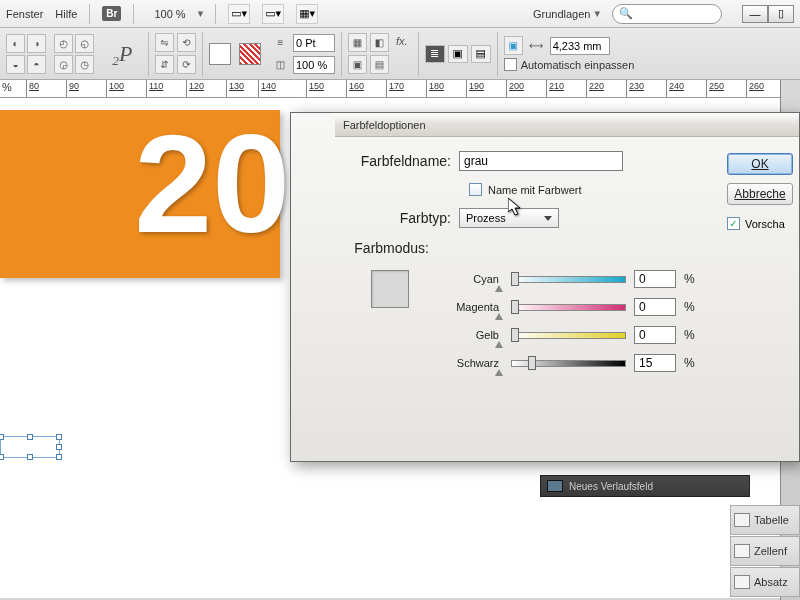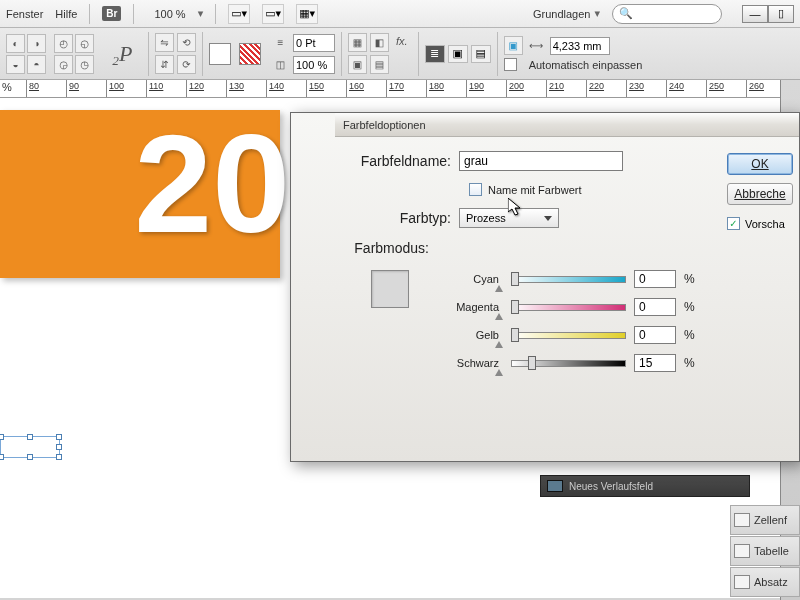--- a/index.html
+++ b/index.html
@@ -16,21 +16,21 @@
 .menubar .winbtns { display:flex; gap:0; margin-left:8px;}
 .menubar .winbtns div { width:26px; height:18px; border:1px solid #888; background:linear-gradient(#fff,#ddd); display:flex; align-items:center; justify-content:center;}
 
 .toolbar { background: linear-gradient(#eaeaea,#dcdcdc); height: 52px; border-bottom: 1px solid #aaa; display:flex; align-items:center; padding: 0 6px; gap:4px; position:relative;}
 .toolbar .grp { display:flex; flex-wrap:wrap; width:44px; gap:2px;}
 .toolbar .ico { width:19px; height:19px; border:1px solid #bbb; background:#f0f0f0; display:flex; align-items:center; justify-content:center; font-size:10px; color:#555;}
 .toolbar .bigP { font: italic 22px Georgia,serif; color:#555; display:flex; align-items:center; justify-content:center; width:40px;}
 .toolbar .vsep { width:1px; height:44px; background:#bbb; margin:0 2px;}
 .toolbar .sw { width:22px; height:22px; border:1px solid #888; background:#fff;}
 .toolbar .numfld { width:42px; height:18px; background:#fff; border:1px solid #999; padding:0 2px; display:flex; align-items:center;}
-.toolbar .chk { display:flex; align-items:center; gap:12px; color:#333;}
+.toolbar .chk { display:flex; align-items:center; gap:4px; color:#333;}
 .toolbar .para-ico { width:20px; height:18px; border:1px solid #bbb; background:#f0f0f0; display:flex; align-items:center; justify-content:center;}
 
 .ruler-h { background:#fff; height:18px; border-bottom:1px solid #999; position:relative; overflow:hidden;}
 .ruler-h .pct { position:absolute; left:2px; top:1px; color:#333;}
 .ruler-h .ticks { position:absolute; left:26px; right:0; top:0; height:100%;}
 .ruler-h .tick { position:absolute; top:0; height:100%; border-left:1px solid #888;}
 .ruler-h .tick span { position:absolute; top:1px; left:2px; font-size:9px; color:#333;text-decoration:underline;}
 
 .canvas { position:absolute; left:0; top:98px; width:780px; height:500px; background:#fff;}
 .canvas .bar { position:absolute; left:0; top:12px; width:280px; height:168px; background:#ee8c1f; box-shadow: 3px 3px 6px rgba(0,0,0,0.25);}
@@ -199,21 +199,21 @@
       </div>
       <div class="tick" style="left: 120px;">
         <span>110</span>
       </div>
       <div class="tick" style="left: 160px;">
         <span>120</span>
       </div>
       <div class="tick" style="left: 200px;">
         <span>130</span>
       </div>
-      <div class="tick" style="left: 240px;">
+      <div class="tick" style="left: 232px;">
         <span>140</span>
       </div>
       <div class="tick" style="left: 280px;">
         <span>150</span>
       </div>
       <div class="tick" style="left: 320px;">
         <span>160</span>
       </div>
       <div class="tick" style="left: 360px;">
         <span>170</span>
@@ -260,25 +260,25 @@
     <div class="hdl" style="left:50%; top:-3px; margin-left:-3px;"></div>
     <div class="hdl" style="left:50%; bottom:-3px; margin-left:-3px;"></div>
     <div class="hdl" style="right:-3px; top:50%; margin-top:-3px;"></div>
   </div>
 </div>
 
 <div class="rpanel"></div>
 <div class="rpanel2">
   <div class="row">
       <div class="ic"></div>
-      <span>Zellenf</span>
+      <span>Tabelle</span>
     </div>
   <div class="row">
       <div class="ic"></div>
-      <span>Tabelle</span>
+      <span>Zellenf</span>
     </div>
   <div class="row">
       <div class="ic"></div>
       <span>Absatz</span>
     </div>
 </div>
 
 <div class="bottombar">
   <div class="sw2"></div>
   <span class="txt">Neues Verlaufsfeld</span>

